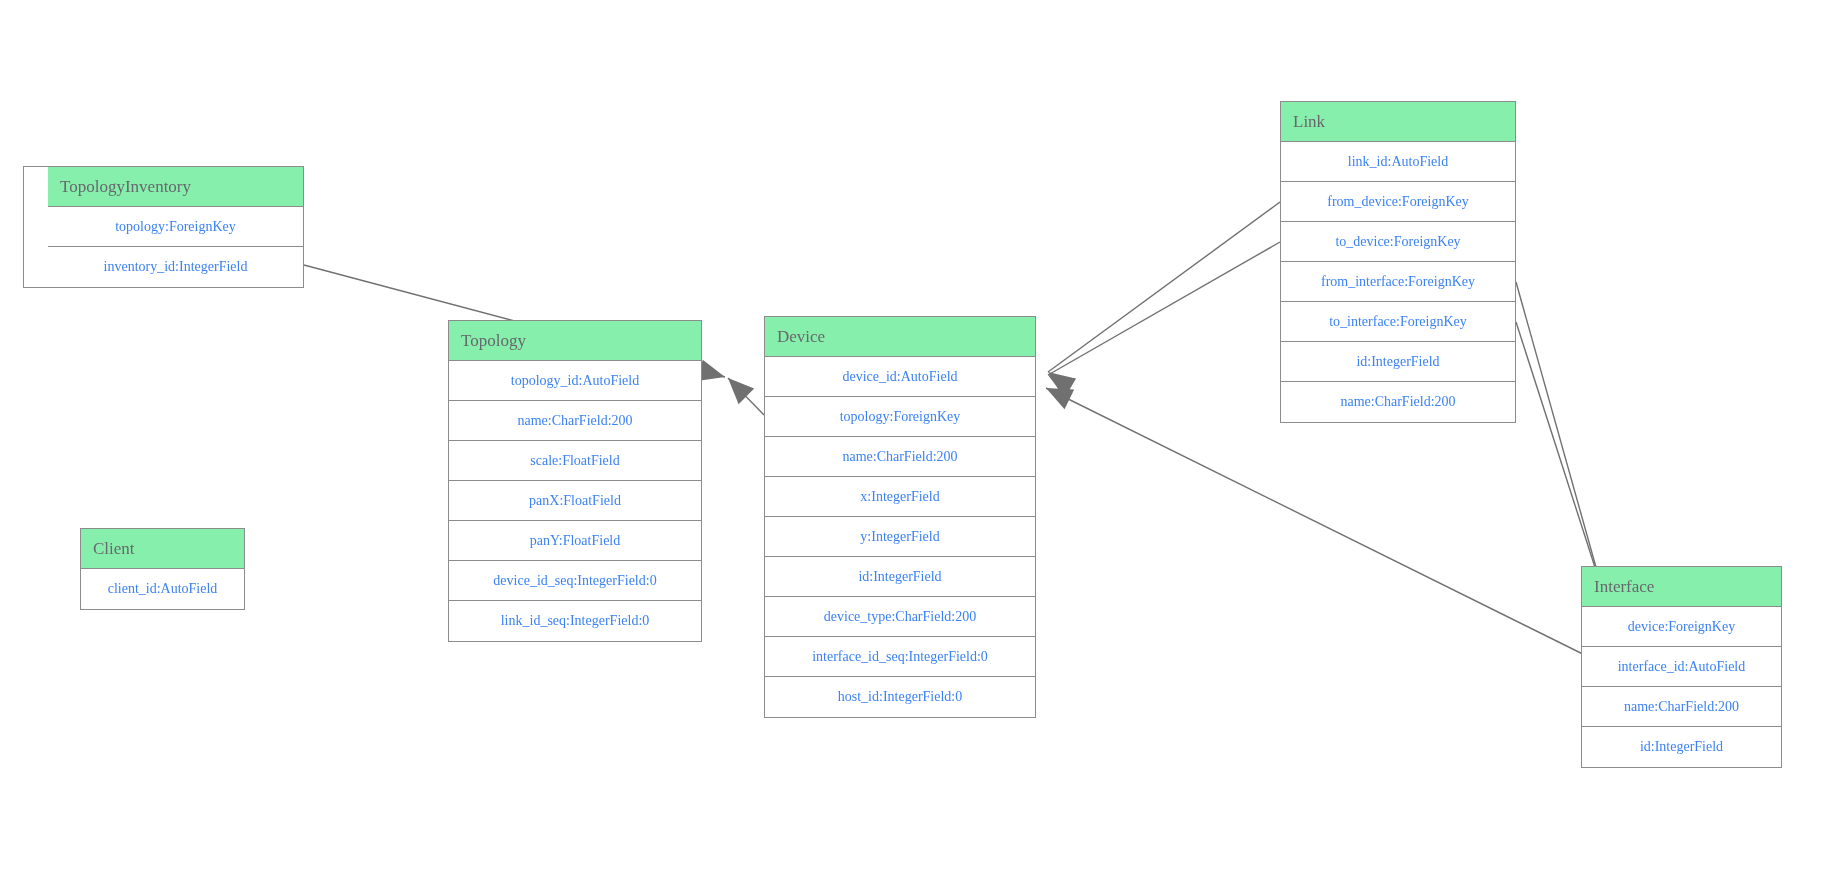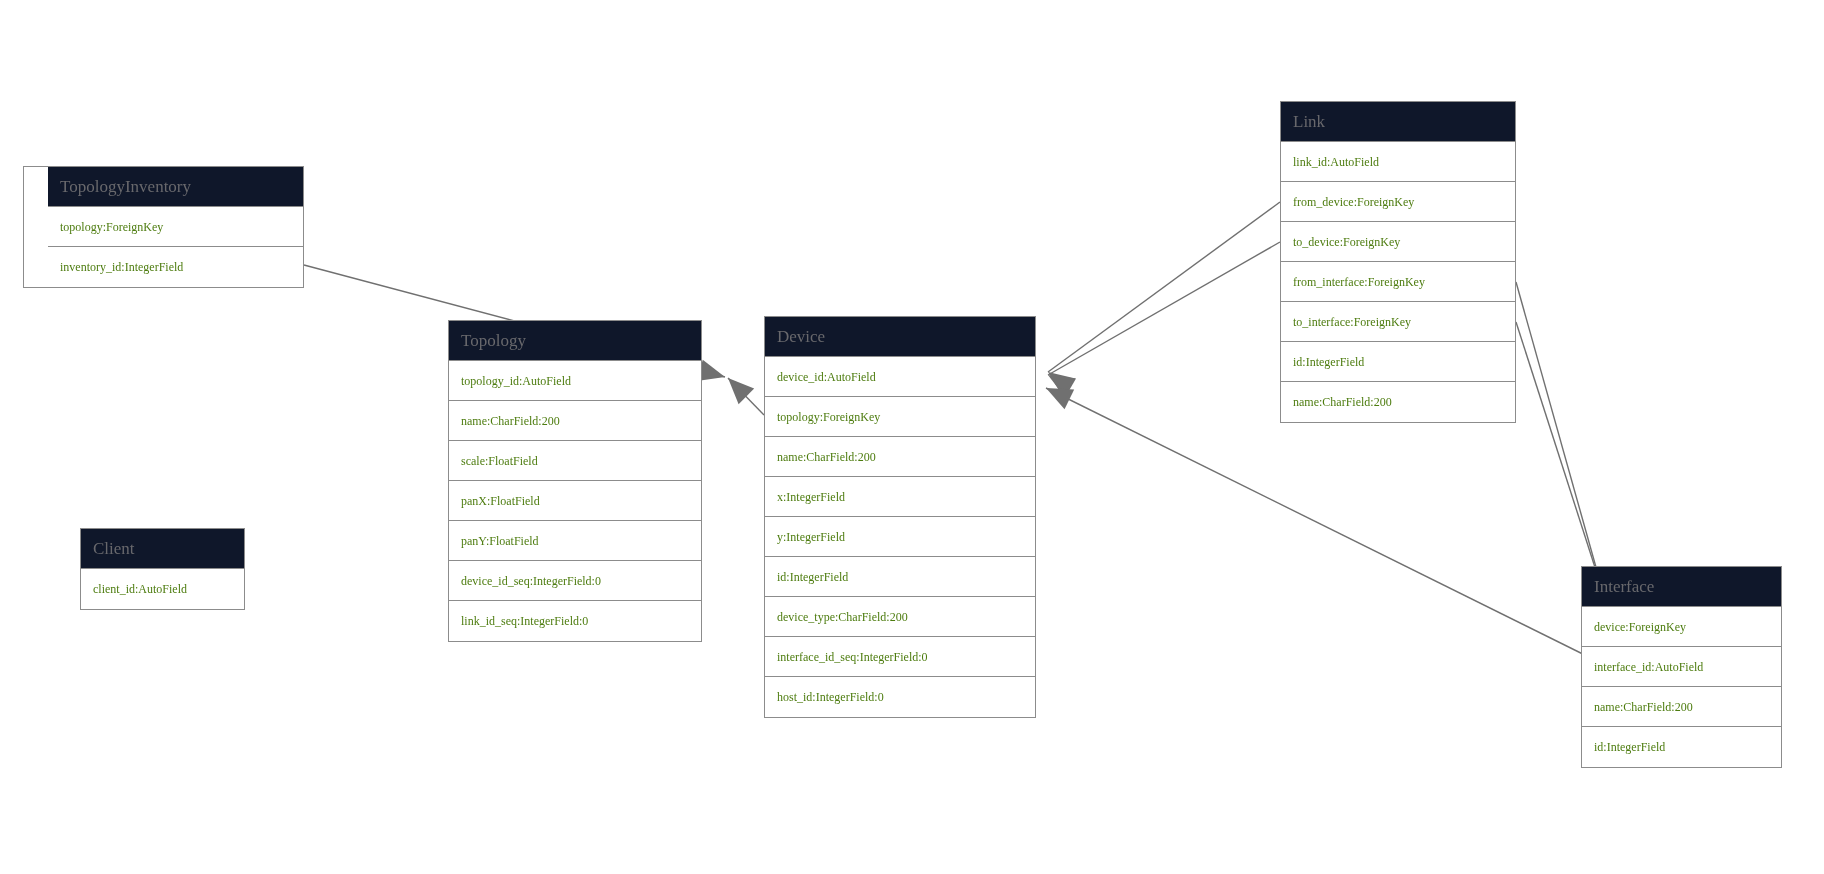--- a/index.html
+++ b/index.html
@@ -15,39 +15,40 @@
 
   .entity{
     position:absolute;
     box-sizing:border-box;
     border:1px solid #8c8c8c;
     background:#ffffff;
     z-index:2;
   }
   .entity-title{
     box-sizing:border-box;
-    background:#0f172a;
+    background:#86efac;
     border-bottom:1px solid #8c8c8c;
     color:#68686c;
     font-size:17px;
     line-height:40px;
     height:40px;
     padding:0 12px;
     white-space:nowrap;
   }
   .entity-field{
     box-sizing:border-box;
     border-bottom:1px solid #8c8c8c;
-    color:#4d7c0f;
-    font-size:12px;
+    color:#3b82f6;
+    font-size:14px;
     line-height:40px;
     height:40px;
     padding:0 12px;
     white-space:nowrap;
     background:#ffffff;
+    text-align:center;
   }
   .entity-field:last-child{border-bottom:none;}
 </style>
 </head>
 <body>
 
 <div id="canvas">
 
   <svg id="edges" viewBox="0 0 1824 874" xmlns="http://www.w3.org/2000/svg">
       <g>

